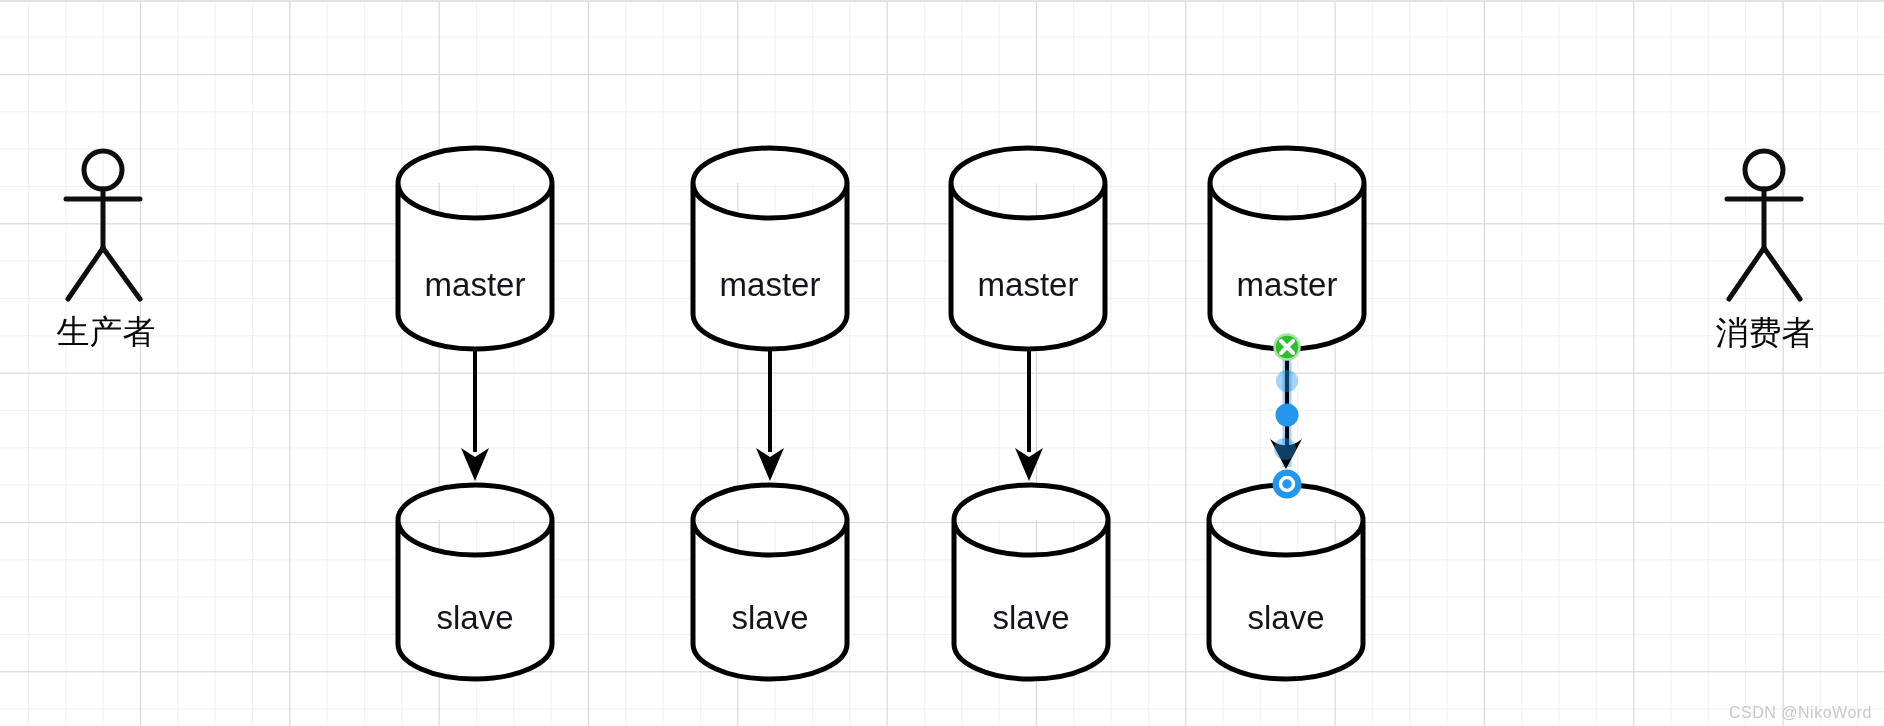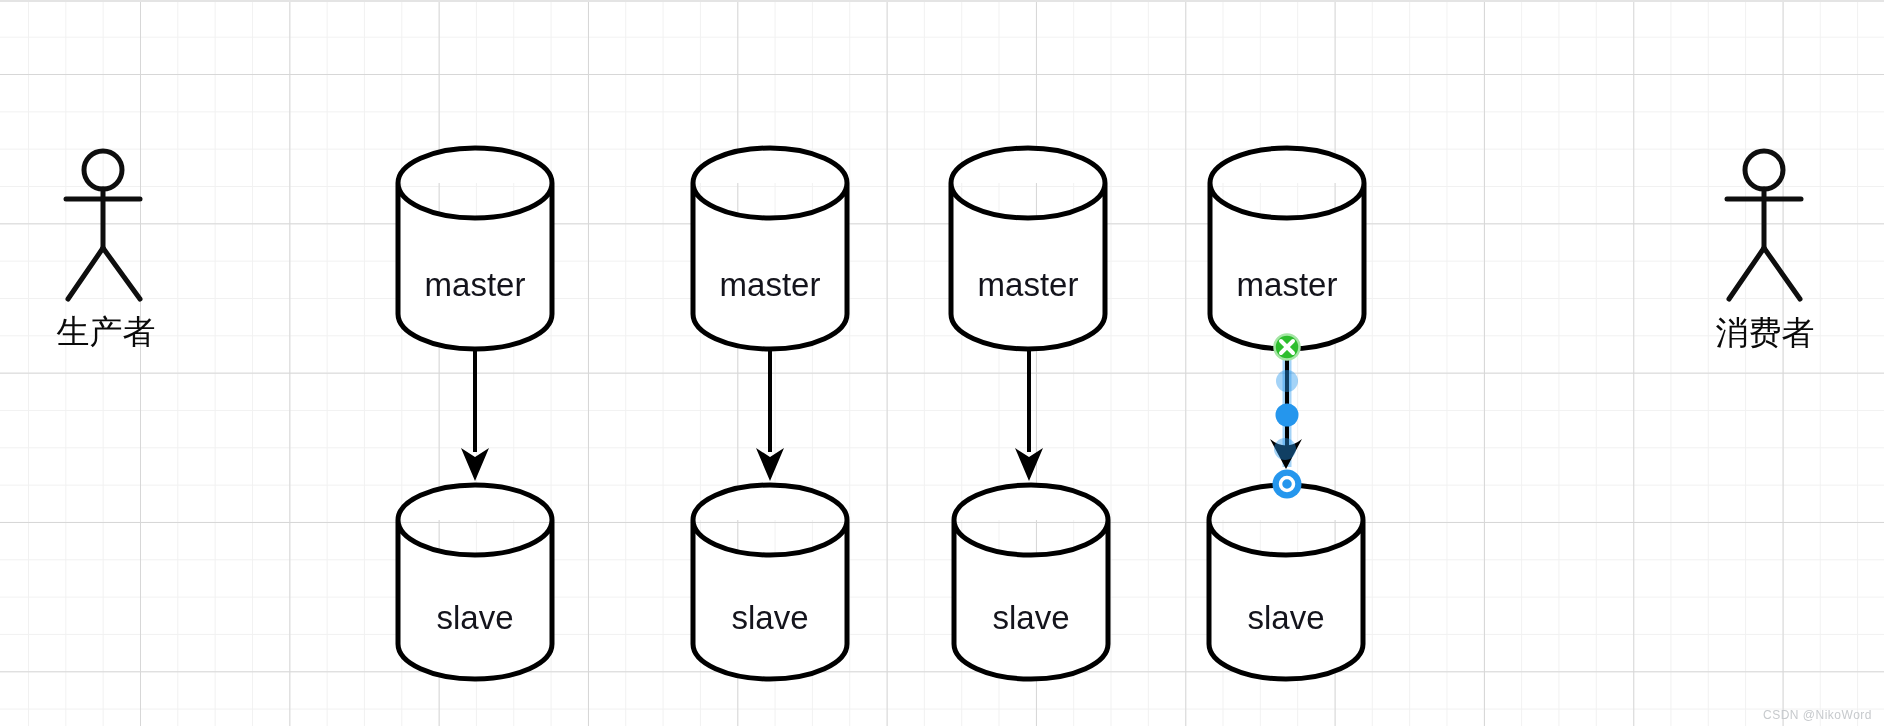--- a/index.html
+++ b/index.html
@@ -22,21 +22,21 @@
   svg{position:absolute;left:0;top:0;}
   .shape{fill:#ffffff;stroke:#000000;stroke-width:5;}
   .stick{stroke:#0e0e0e;stroke-width:5;stroke-linecap:round;fill:none;}
   .lbl{font-family:"Liberation Sans","DejaVu Sans",sans-serif;font-size:33px;fill:#14141c;text-anchor:middle;}
   .actor-lbl{font-family:"Liberation Sans","DejaVu Sans",sans-serif;font-size:33px;fill:#0a0a0a;text-anchor:middle;}
   .arrow-shaft{stroke:#000000;stroke-width:4;fill:none;}
   .arrow-head{fill:#000000;stroke:none;}
   .edge-glow{stroke:rgba(37,150,237,0.42);stroke-width:9;fill:none;}
   .watermark{
     position:absolute;right:12px;bottom:4px;
-    font-size:12px;color:#c7cacd;letter-spacing:0.5px;
+    font-size:16px;color:#c7cacd;letter-spacing:0.5px;
   }
 </style>
 </head>
 <body>
 
 <div class="canvas">
   <svg width="1884" height="726" viewBox="0 0 1884 726">
 
     <g>
       <circle class="stick" cx="103" cy="168" r="19"></circle>

